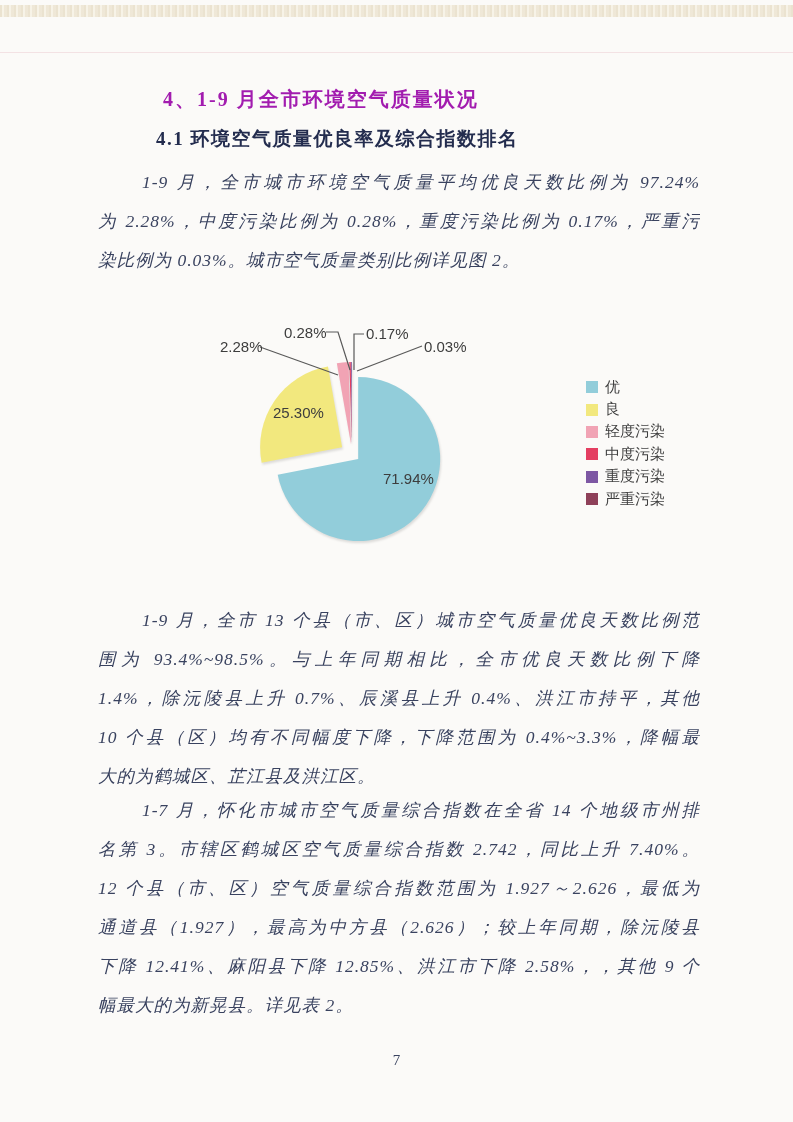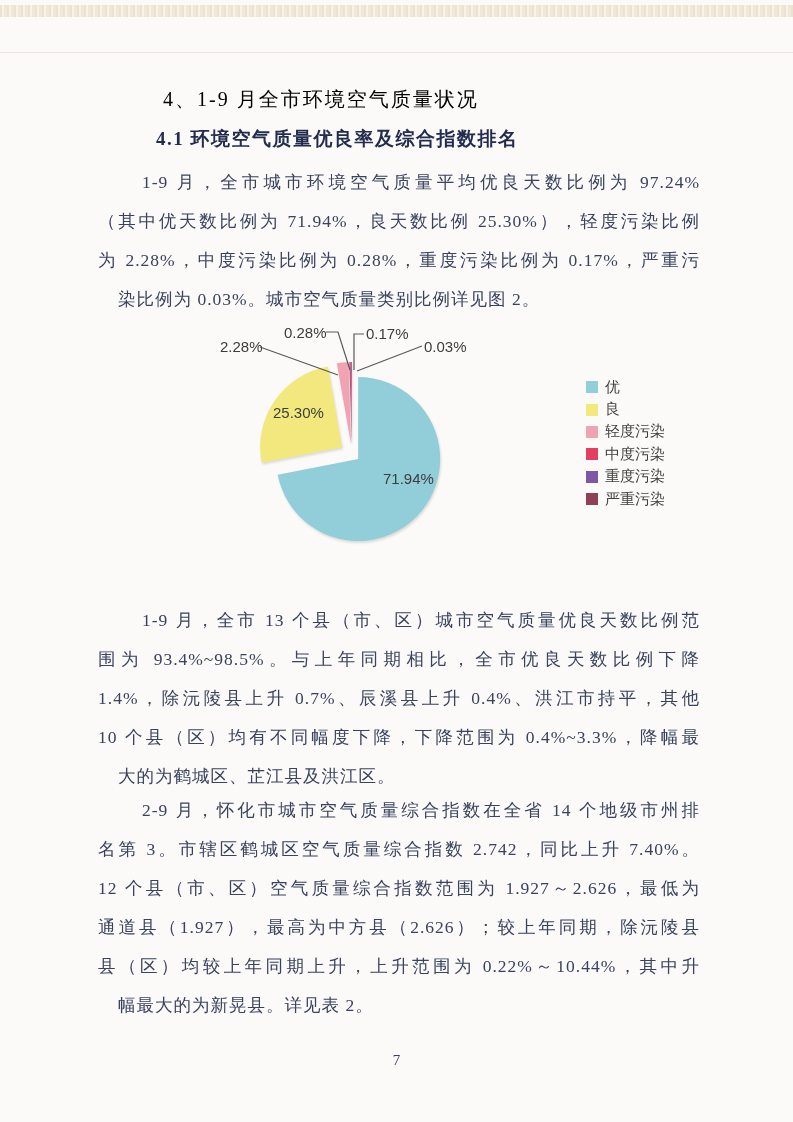--- a/index.html
+++ b/index.html
@@ -9,26 +9,26 @@
     font-family:"Liberation Serif","DejaVu Serif",serif;
     color:#39425f;
   }
   
   .deco-band{
     position:absolute;top:5px;left:0;right:0;height:12px;opacity:.8;
     background:repeating-linear-gradient(90deg,#e7ddc6 0 2px,#f6f1e3 2px 4px,#ece3cf 4px 7px);
   }
   .scan-line{position:absolute;top:52px;left:0;right:0;height:1px;background:#eccdd4;opacity:.55;}
 
-  .h1{position:absolute;left:163px;top:86px;font-size:20px;font-weight:400;color:#000000;letter-spacing:2px;}
+  .h1{position:absolute;left:163px;top:86px;font-size:20px;font-weight:700;color:#a21caf;letter-spacing:2px;}
   .h2{position:absolute;left:156px;top:126px;font-size:19px;font-weight:700;color:#232c4e;letter-spacing:1.5px;}
 
   .para{position:absolute;left:98px;width:602px;font-size:17.5px;letter-spacing:1px;}
-  .para .line{height:39px;line-height:39px;text-align:justify;text-align-last:justify;white-space:nowrap;overflow:hidden;}
-  .para .line.last{text-align-last:left;margin-left:20px;}
+  .para .line{height:39px;line-height:39px;text-align:justify;text-align-last:justify;white-space:nowrap;overflow:hidden;font-style:italic;}
+  .para .line.last{text-align-last:left;}
   .para .line.indent{padding-left:44px;}
   .p1{top:163px;}
   .p2{top:601px;}
   .p3{top:791px;}
 
   .chart{position:absolute;left:180px;top:318px;width:520px;height:250px;
          font-family:"Liberation Sans","DejaVu Sans",sans-serif;color:#404040;}
   .chart svg{position:absolute;left:0;top:0;}
   #pie-slices path{filter:drop-shadow(1px 2px 1px rgba(0,0,0,0.12));}
   .pie-label{position:absolute;font-size:15px;color:#3d3d3d;white-space:nowrap;}
@@ -45,21 +45,20 @@
 
 <div class="page">
   <div class="deco-band"></div>
   <div class="scan-line"></div>
 
   <div class="h1">4、1-9 月全市环境空气质量状况</div>
   <div class="h2">4.1 环境空气质量优良率及综合指数排名</div>
 
   <div class="para p1">
     <div class="line indent">1-9 月，全市城市环境空气质量平均优良天数比例为 97.24%</div>
-    <div class="line">（其中优天数比例为 71.94%，良天数比例 25.30%），轻度污染比例</div>
     <div class="line">为 2.28%，中度污染比例为 0.28%，重度污染比例为 0.17%，严重污</div>
     <div class="line last">染比例为 0.03%。城市空气质量类别比例详见图 2。</div>
   </div>
 
   <div class="chart">
     <svg width="520" height="250">
       <g id="pie-slices">
           <path d="M178.17,141.09 L178.17,59.09 A82,82 0 1 1 97.68,156.76 Z" fill="#92cdda"></path>
           <path d="M162.11,129.20 L81.62,144.87 A82,82 0 0 1 147.96,48.43 Z" fill="#f2e87e"></path>
           <path d="M170.98,126.05 L156.83,45.28 A82,82 0 0 1 168.51,44.09 Z" fill="#f1a3b4"></path>
@@ -113,22 +112,22 @@
 
   <div class="para p2">
     <div class="line indent">1-9 月，全市 13 个县（市、区）城市空气质量优良天数比例范</div>
     <div class="line">围为 93.4%~98.5%。与上年同期相比，全市优良天数比例下降</div>
     <div class="line">1.4%，除沅陵县上升 0.7%、辰溪县上升 0.4%、洪江市持平，其他</div>
     <div class="line">10 个县（区）均有不同幅度下降，下降范围为 0.4%~3.3%，降幅最</div>
     <div class="line last">大的为鹤城区、芷江县及洪江区。</div>
   </div>
 
   <div class="para p3">
-    <div class="line indent">2-9 月，怀化市城市空气质量综合指数在全省 14 个地级市州排</div>
+    <div class="line indent">1-7 月，怀化市城市空气质量综合指数在全省 14 个地级市州排</div>
     <div class="line">名第 3。市辖区鹤城区空气质量综合指数 2.742，同比上升 7.40%。</div>
     <div class="line">12 个县（市、区）空气质量综合指数范围为 1.927～2.626，最低为</div>
     <div class="line">通道县（1.927），最高为中方县（2.626）；较上年同期，除沅陵县</div>
-    <div class="line">县（区）均较上年同期上升，上升范围为 0.22%～10.44%，其中升</div>
+    <div class="line">下降 12.41%、麻阳县下降 12.85%、洪江市下降 2.58%，，其他 9 个</div>
     <div class="line last">幅最大的为新晃县。详见表 2。</div>
   </div>
 
   <div class="page-number">7</div>
 </div>
 
 </body></html>

